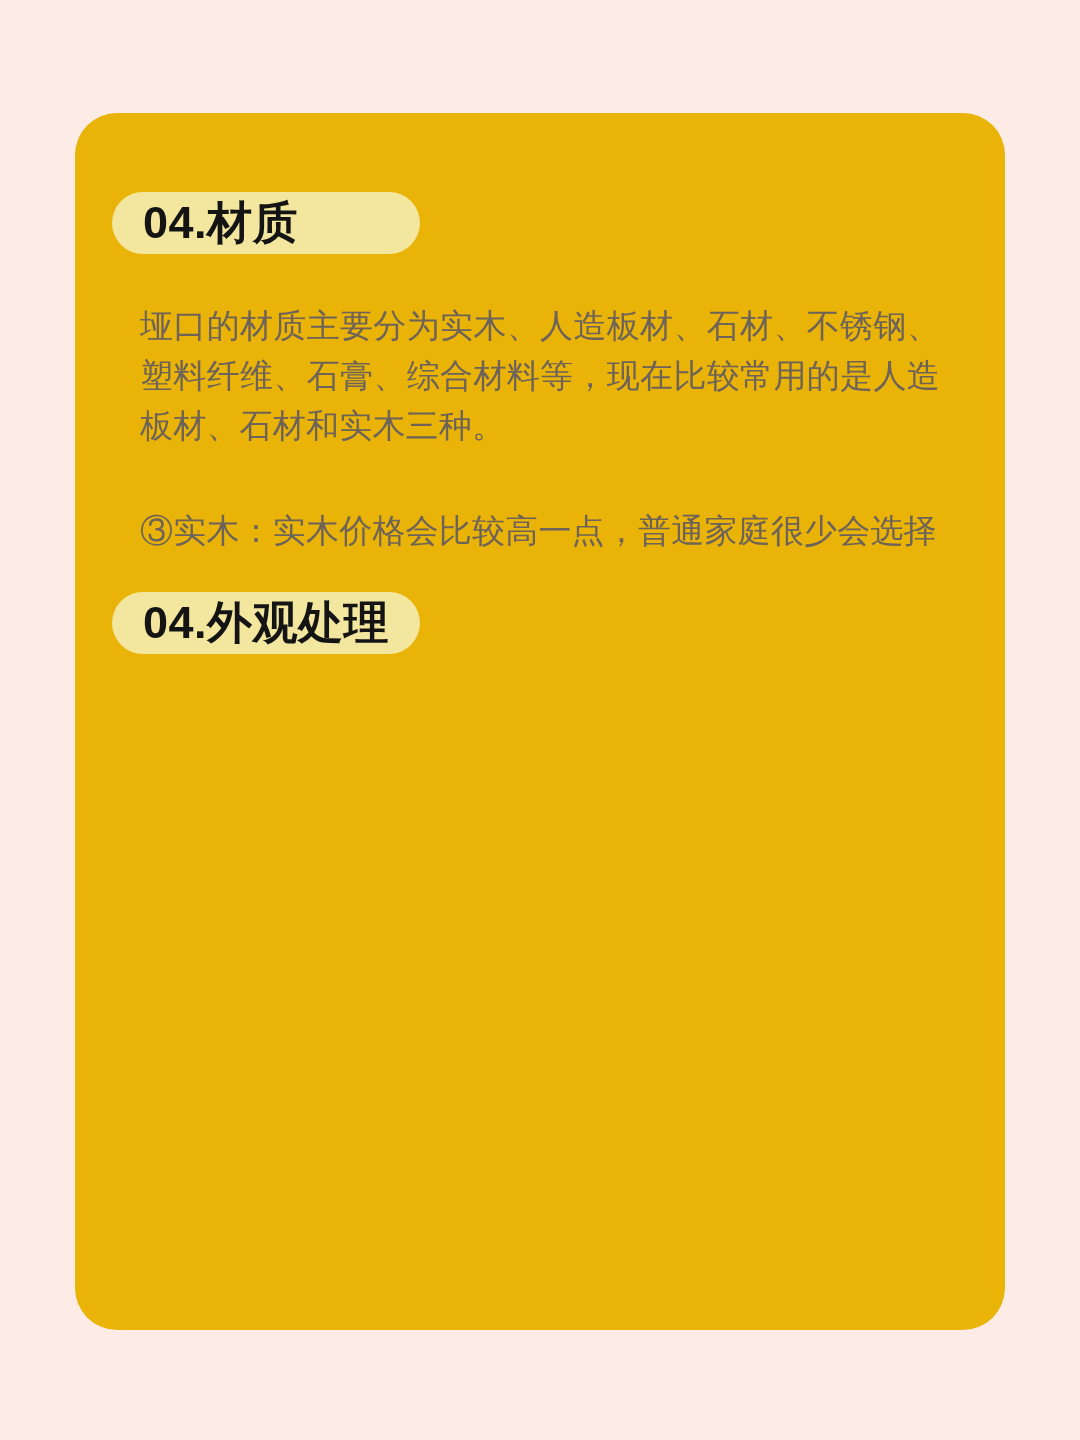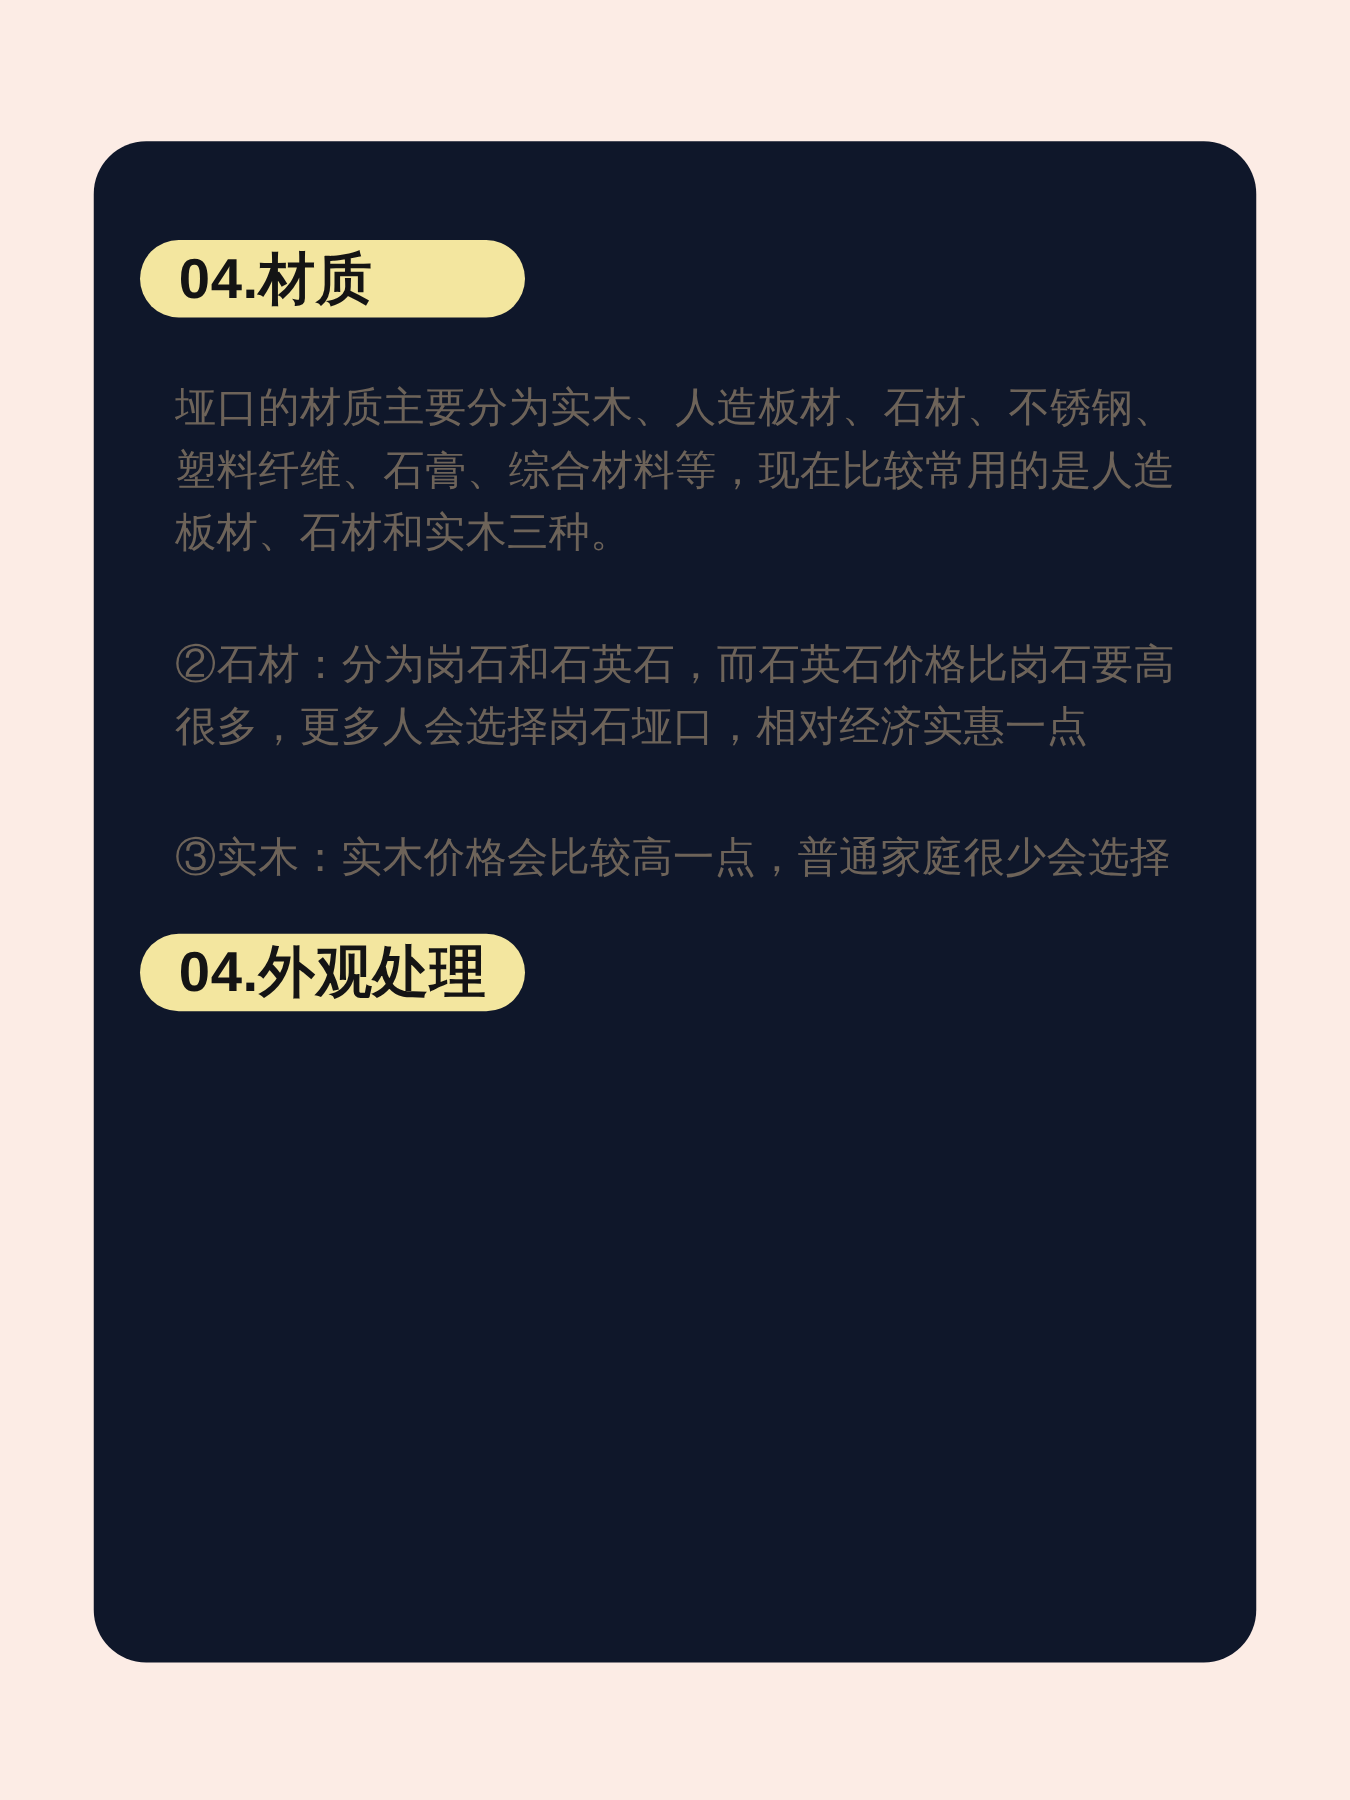--- a/index.html
+++ b/index.html
@@ -12,21 +12,21 @@
     height: 1440px;
     background: #fcece5;
     overflow: hidden;
     font-family: "Liberation Sans", sans-serif;
   }
   .card {
     box-sizing: border-box;
     margin: 113px 0 0 75px;
     width: 930px;
     height: 1217px;
-    background: #0f172a;
+    background: #eab308;
     border-radius: 42px;
     padding: 79px 62px 4px 37px;
     overflow: hidden;
   }
   .pill {
     display: flex;
     align-items: center;
     box-sizing: border-box;
     width: 308px;
     height: 62px;
@@ -64,21 +64,20 @@
 <div class="page">
   <div class="card">
 
     <div class="pill">
       <span>04.材质</span>
     </div>
 
     <p class="body first">垭口的材质主要分为实木、人造板材、石材、不锈钢、塑料纤维、石膏、综合材料等，现在比较常用的是人造板材、石材和实木三种。</p>
 
 
-    <p class="body">②石材：分为岗石和石英石，而石英石价格比岗石要高很多，更多人会选择岗石垭口，相对经济实惠一点</p>
 
     <p class="body">③实木：实木价格会比较高一点，普通家庭很少会选择</p>
 
     <div class="pill pill2">
       <span>04.外观处理</span>
     </div>
 
 
   </div>
 </div>

